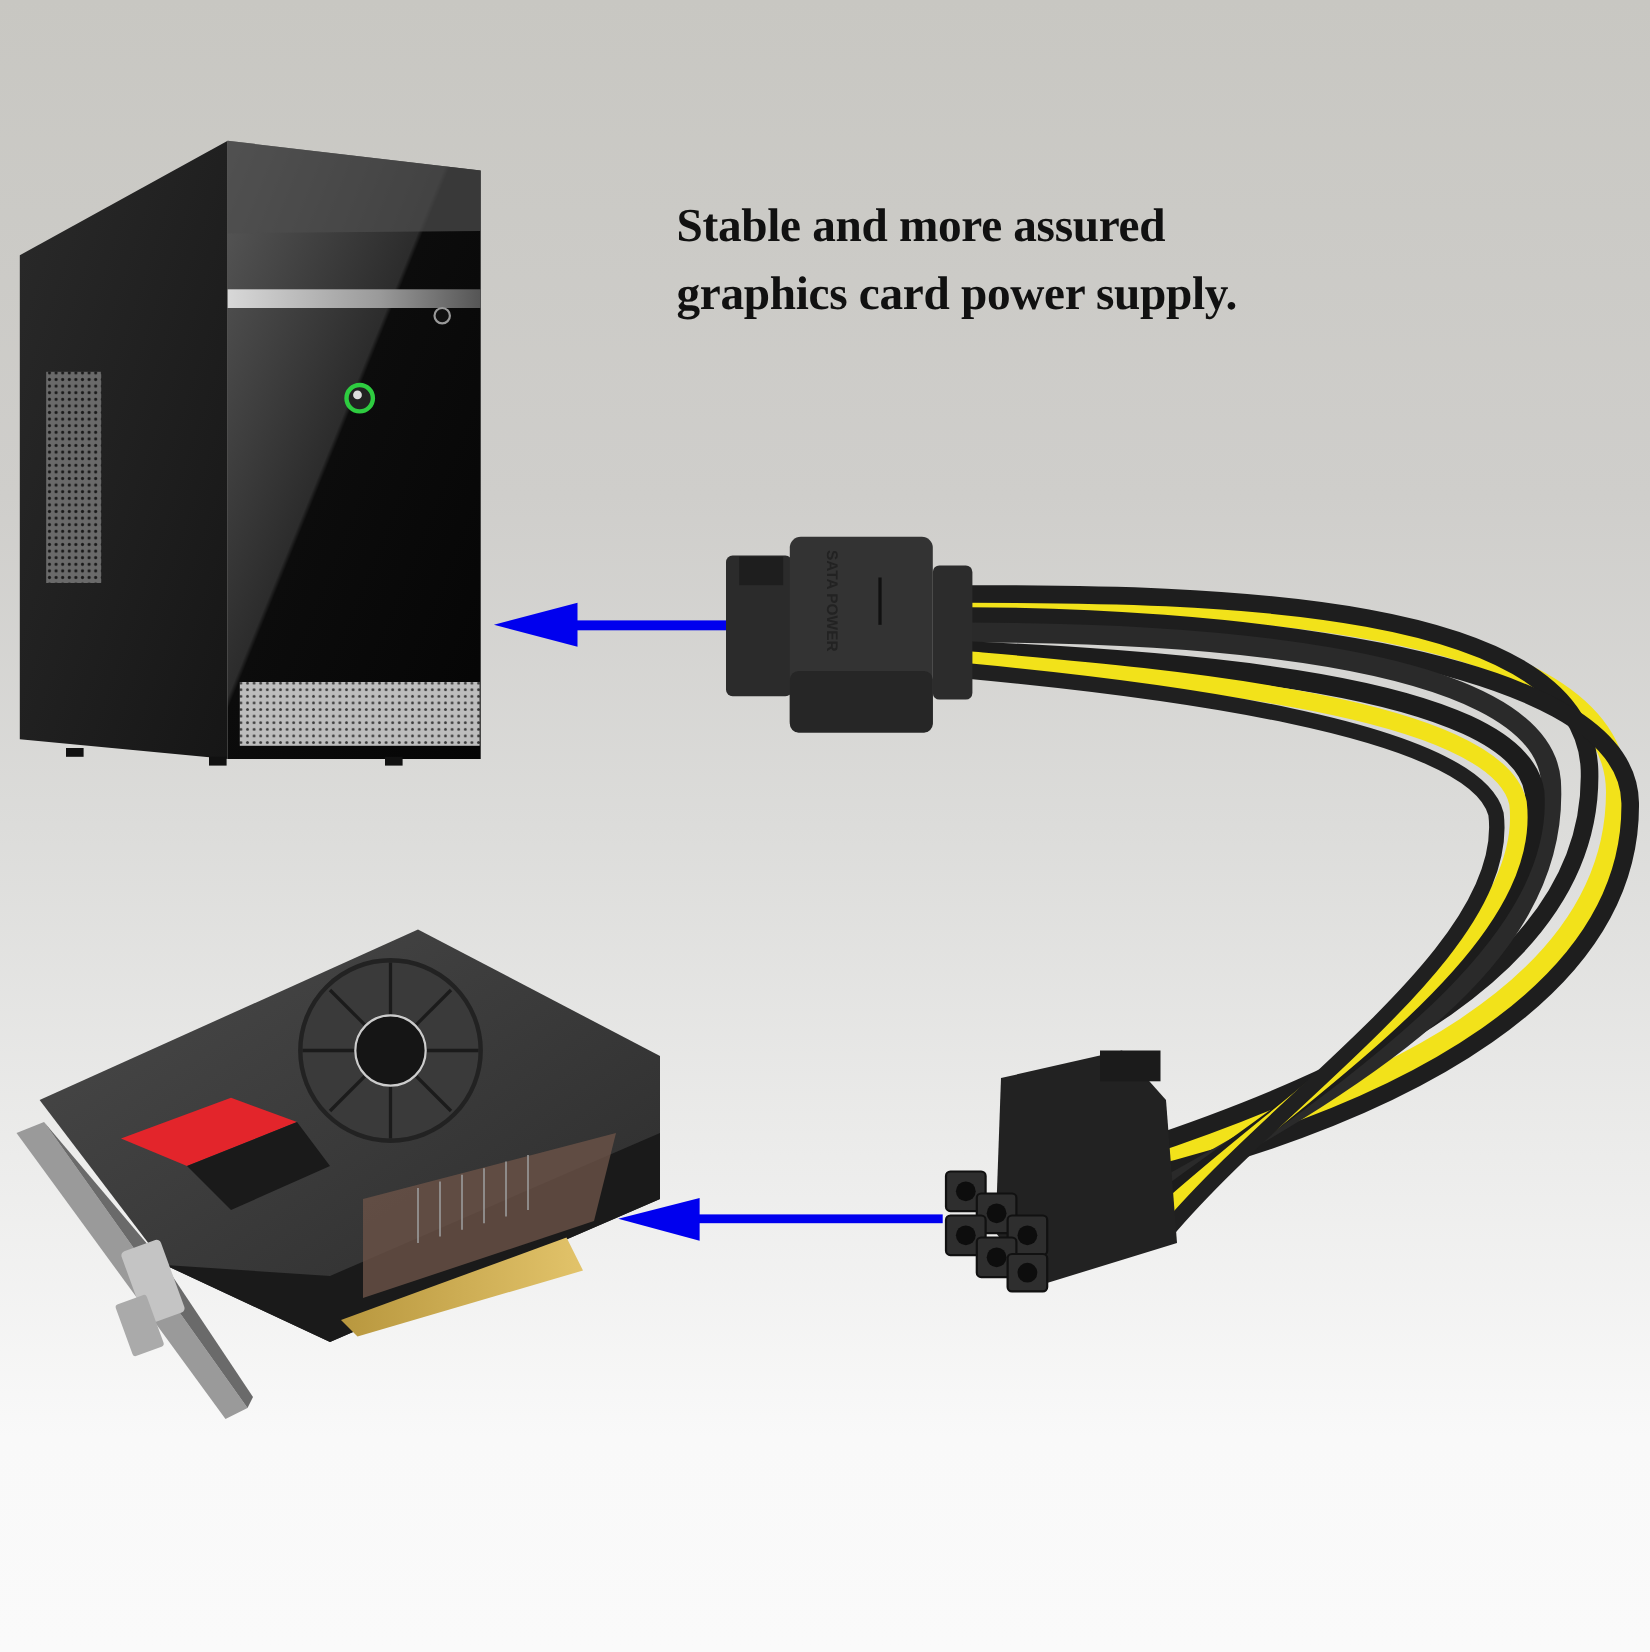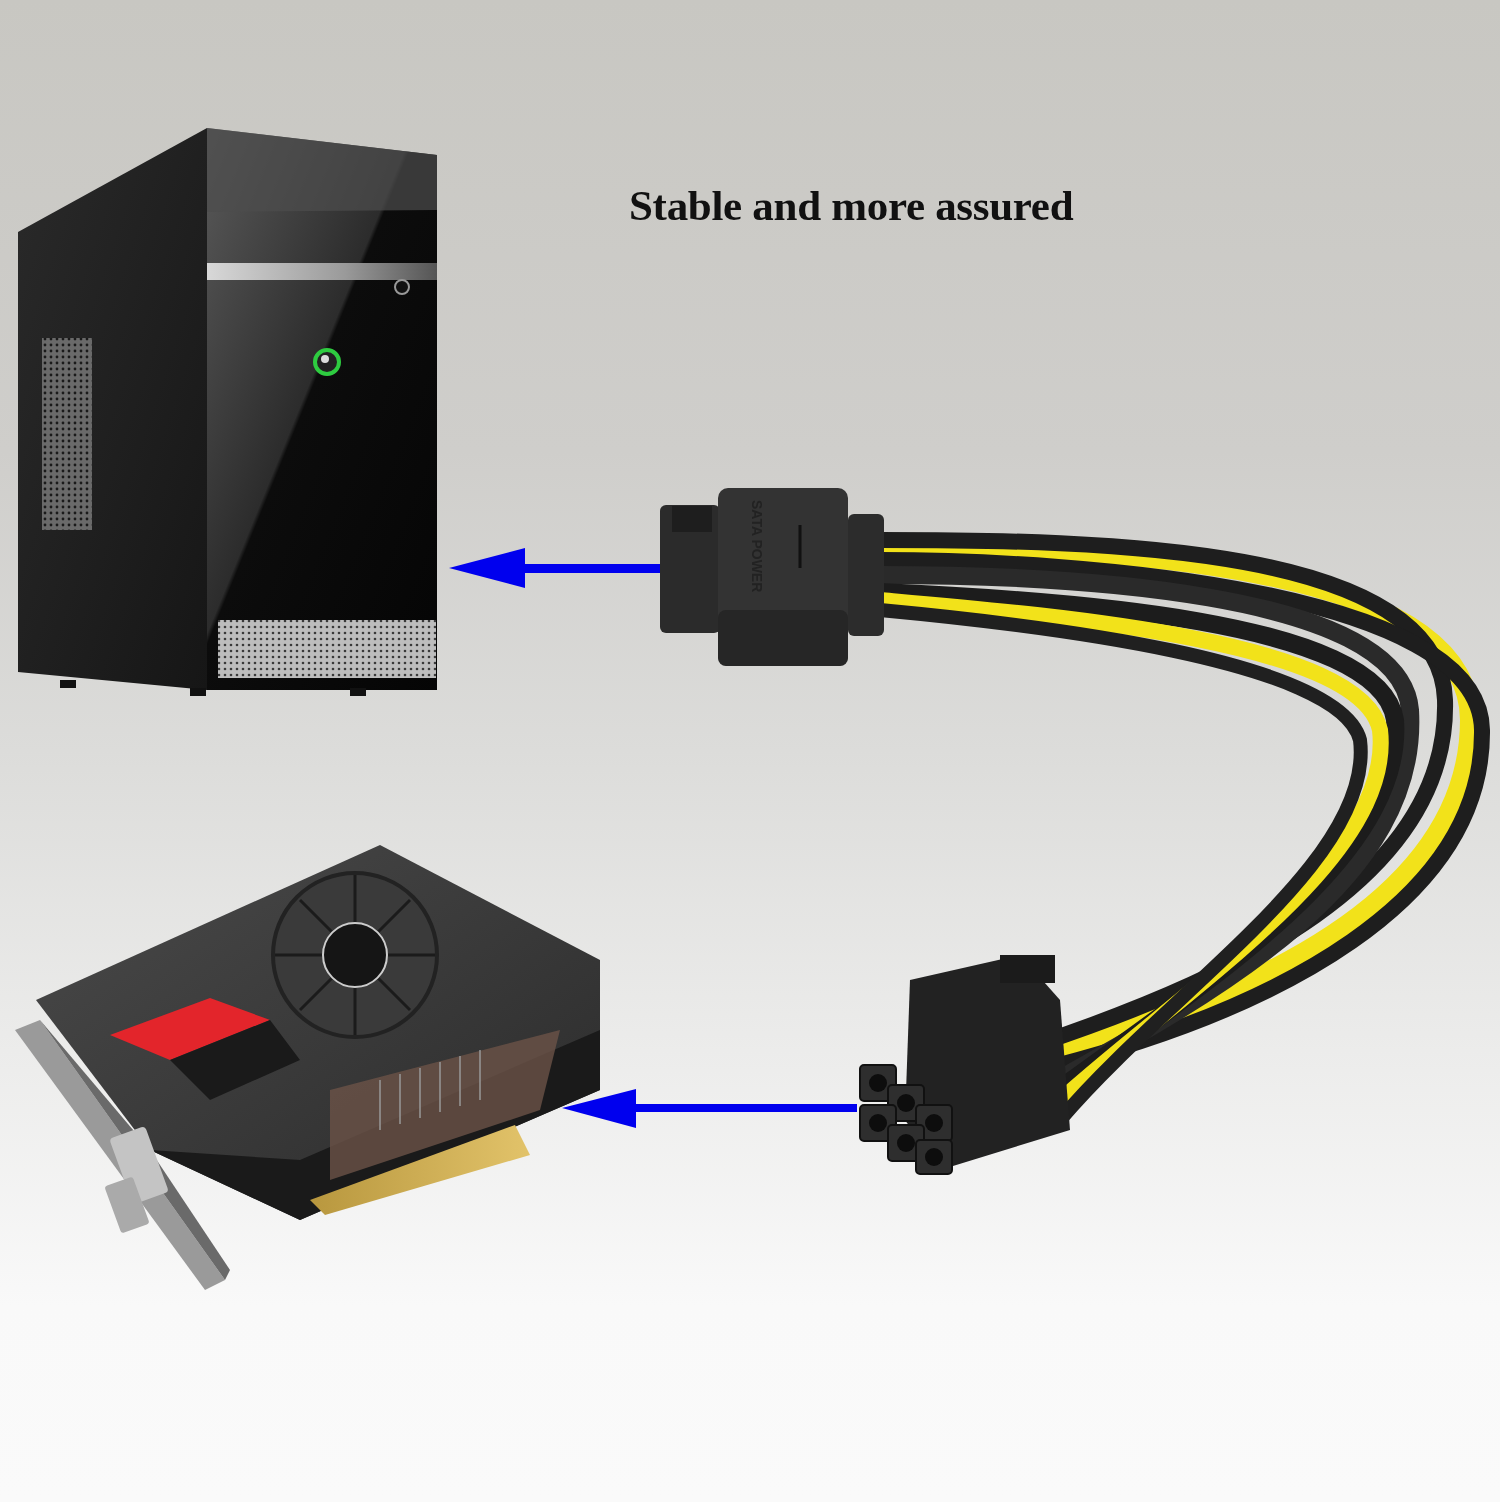--- a/index.html
+++ b/index.html
@@ -1,20 +1,20 @@
 <!DOCTYPE html>
 <html><head>
 <meta charset="utf-8">
 <style>
   html,body{margin:0;padding:0;}
   body{width:1500px;height:1502px;overflow:hidden;position:relative;
     background:linear-gradient(180deg,#c8c7c2 0%,#cfcecb 30%,#dcdcda 50%,#ececeb 70%,#f9f9f9 87%,#fafafa 100%);
     font-family:"Liberation Serif","DejaVu Serif",serif;}
   .abs{position:absolute;}
-  #caption{left:629px;top:175px;width:720px;}
+  #caption{left:615px;top:175px;width:720px;}
   #caption .line{font-size:43px;font-weight:bold;color:#111;line-height:62px;white-space:nowrap;letter-spacing:-0.3px;}
   svg{position:absolute;left:0;top:0;}
 </style>
 </head>
 <body>
 
 <svg width="1500" height="1502" viewBox="0 0 1500 1502">
   <defs>
     <linearGradient id="sideG" x1="0" y1="0" x2="1" y2="1">
       <stop offset="0" stop-color="#2a2a2a"></stop>
@@ -140,13 +140,14 @@
     <polygon points="310,1200 515,1125 530,1155 325,1215" fill="url(#gold)"></polygon>
     <polygon points="15,1030 40,1020 225,1280 205,1290" fill="#9a9a9a"></polygon>
     <polygon points="40,1020 150,1150 230,1270 225,1280" fill="#6a6a6a"></polygon>
     <rect x="120" y="1130" width="38" height="70" rx="4" fill="#c4c4c4" transform="rotate(-20 140 1165)"></rect>
     <rect x="112" y="1180" width="30" height="50" rx="3" fill="#aaa" transform="rotate(-20 127 1205)"></rect>
   </g>
 </svg>
 
 <div id="caption" class="abs">
   <div class="line">Stable and more assured</div>
+  <div class="line">graphics card power supply.</div>
 </div>
 
 </body></html>

